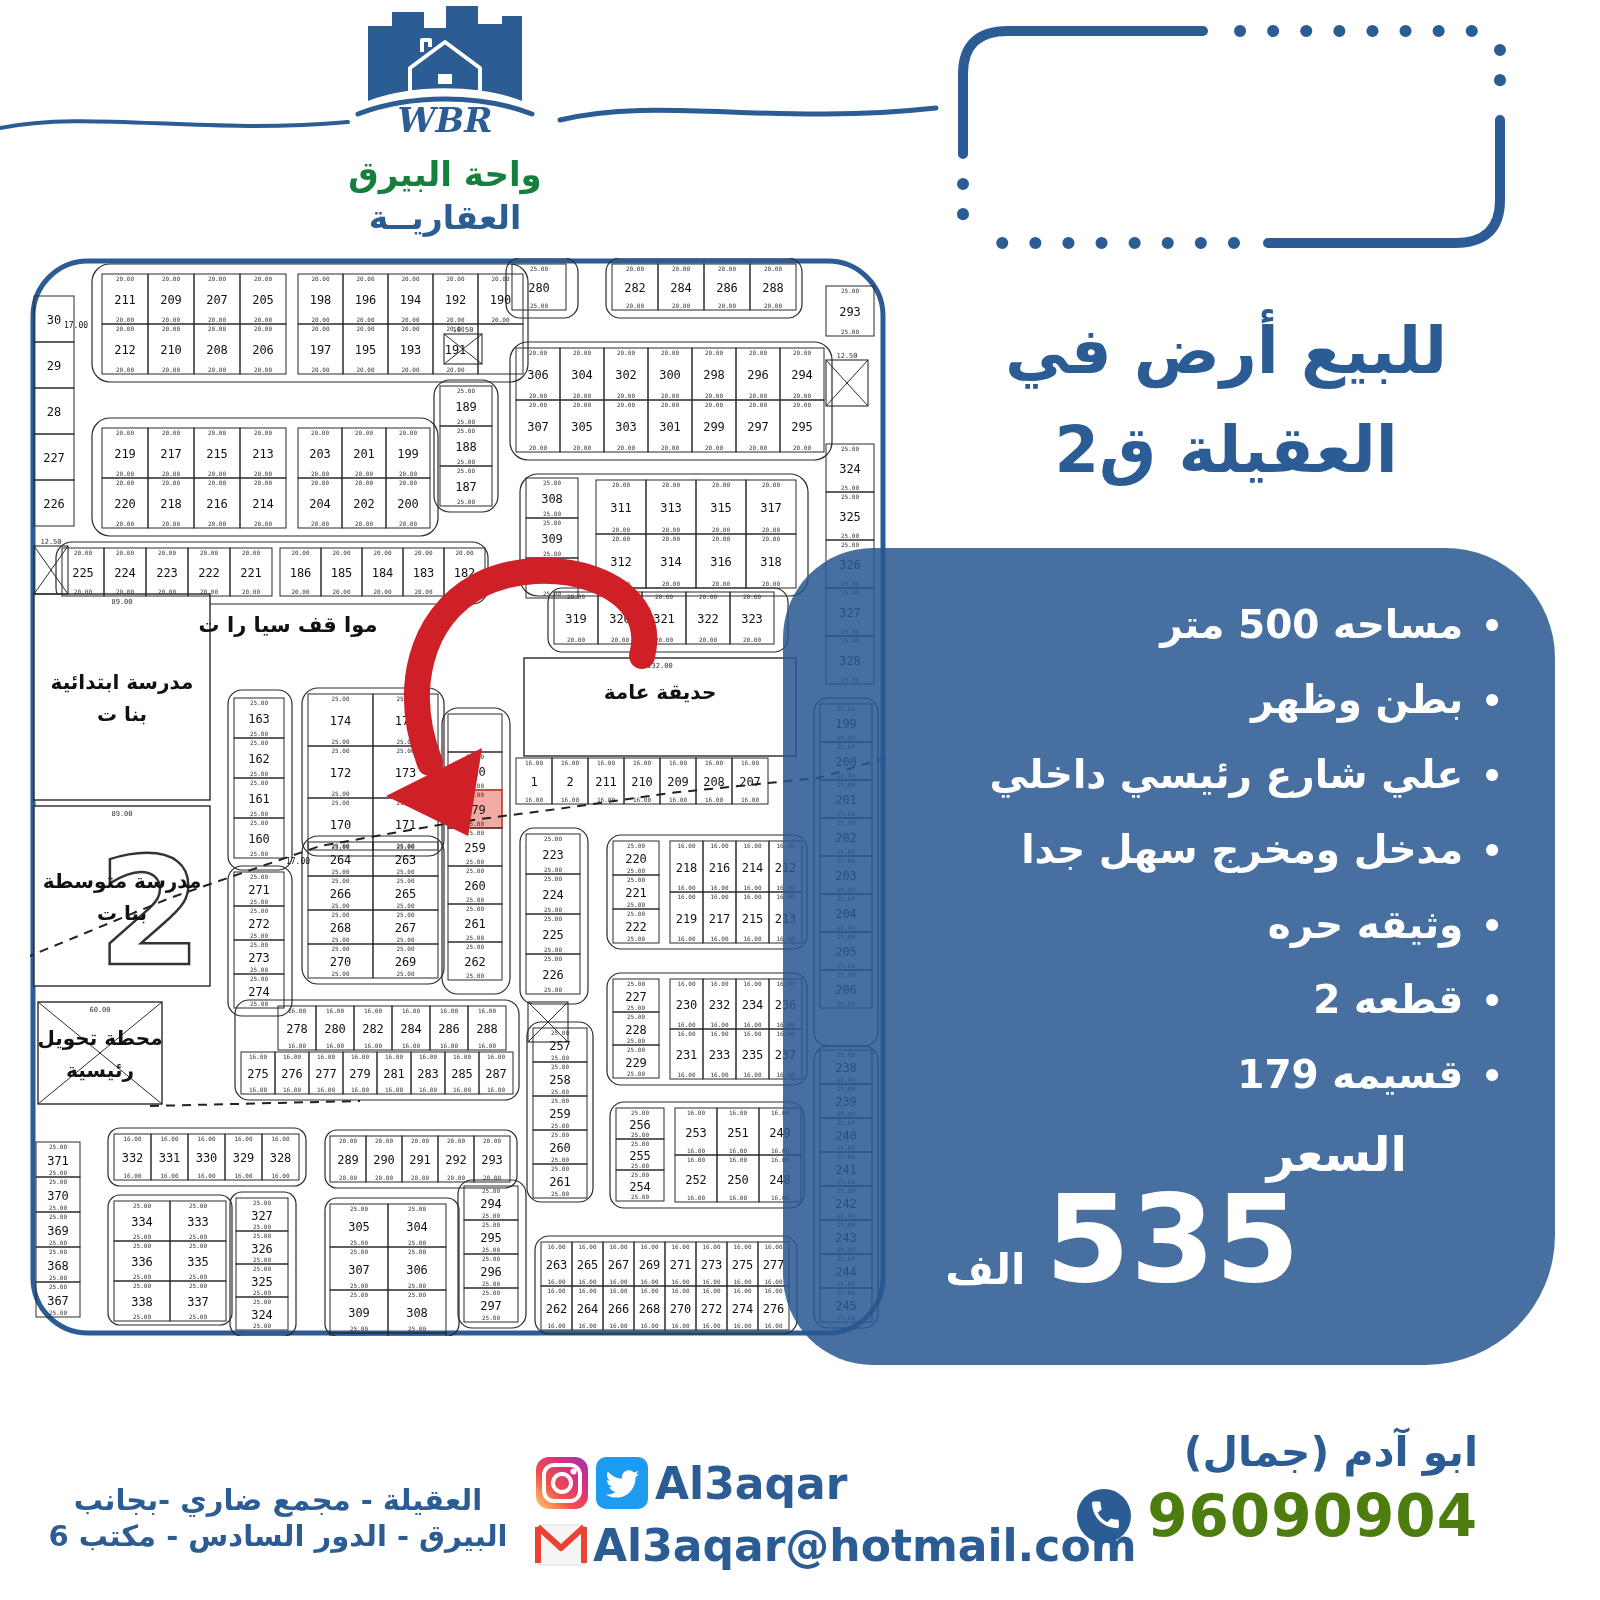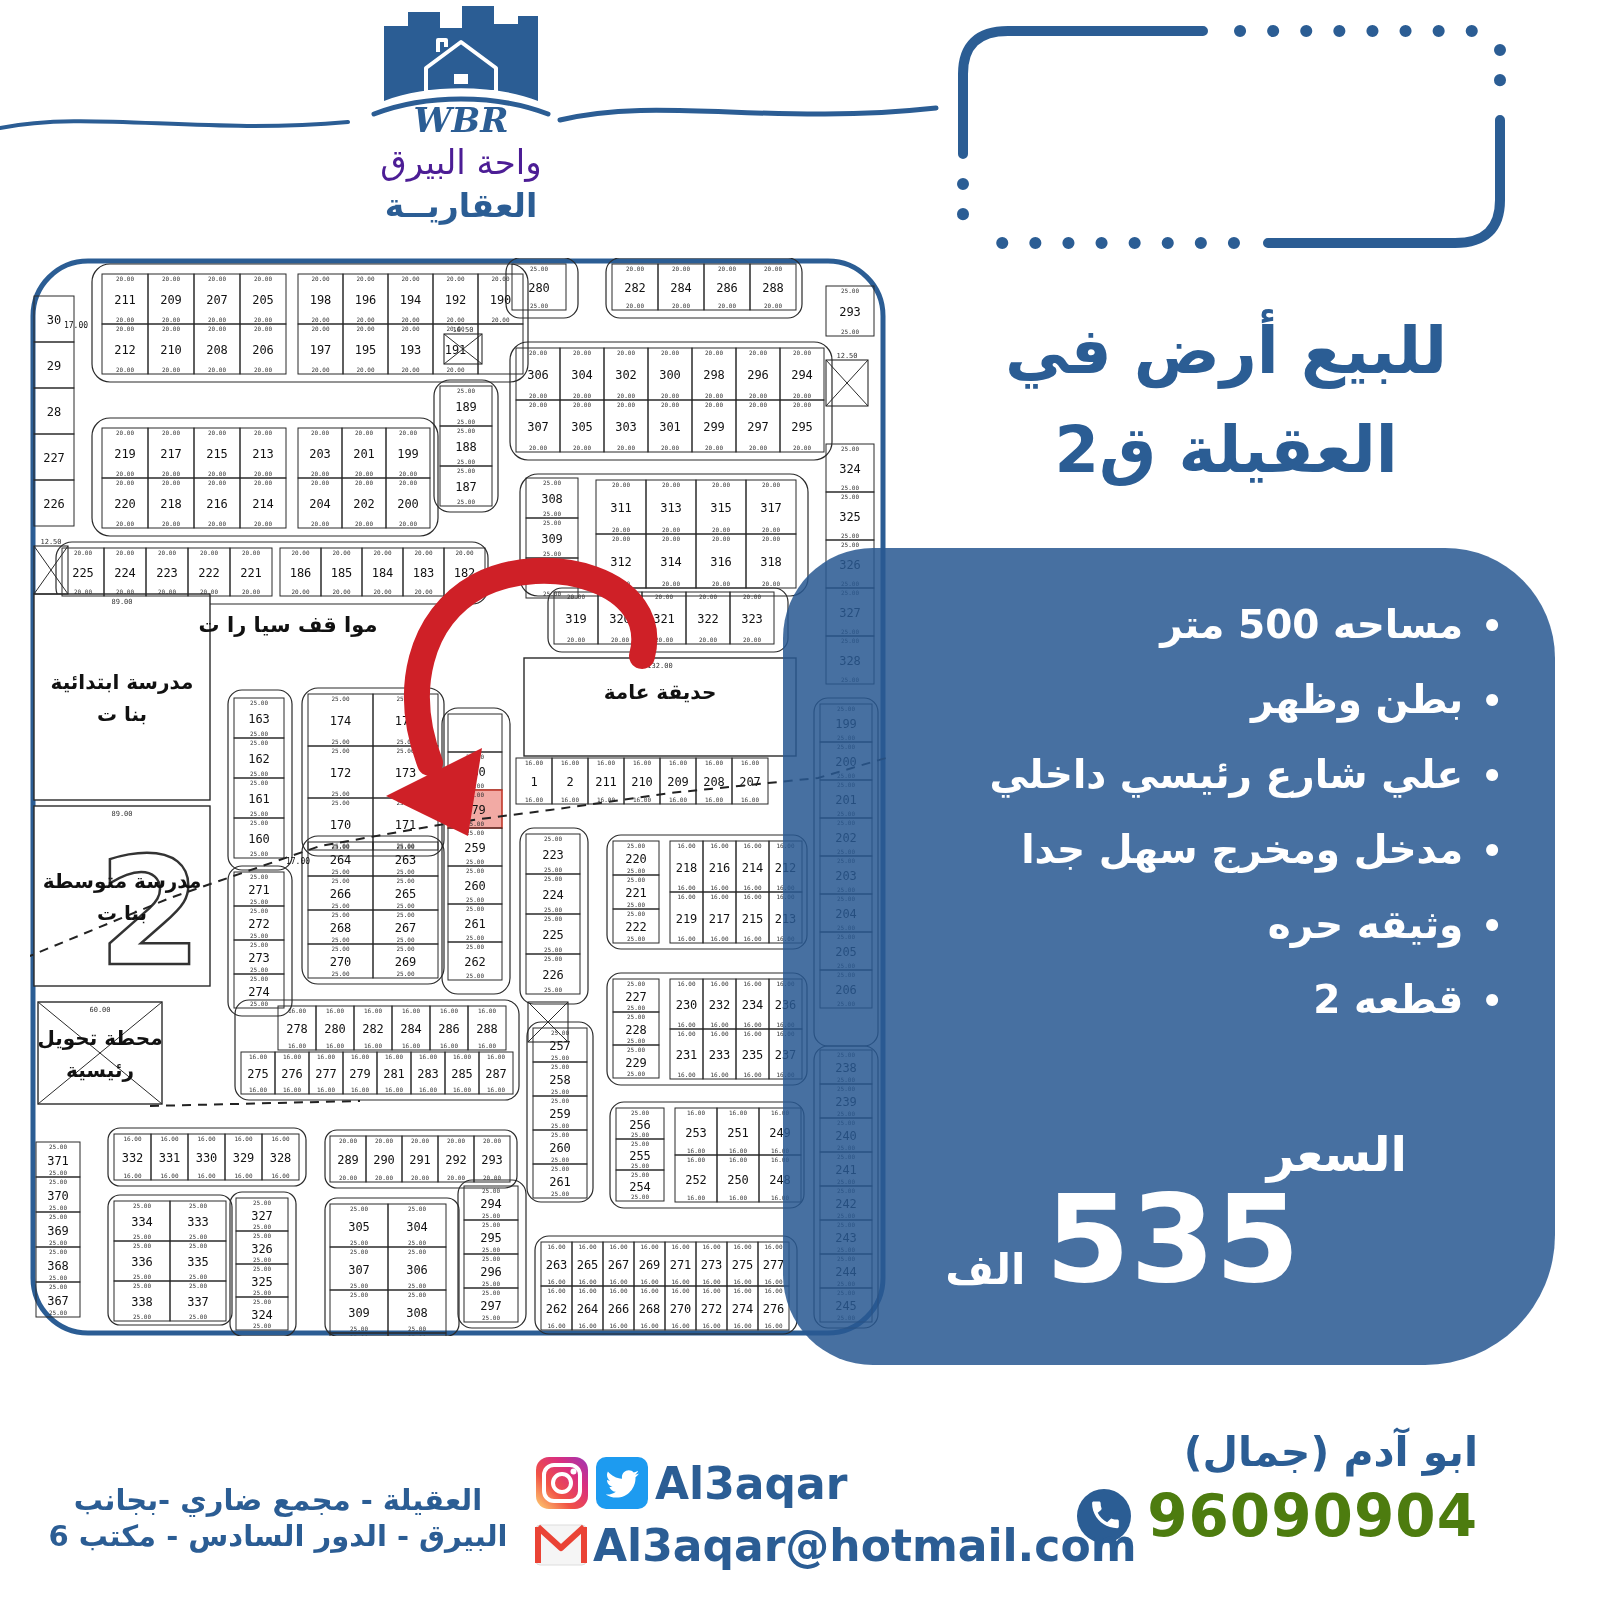--- a/index.html
+++ b/index.html
@@ -1,21 +1,21 @@
 <!DOCTYPE html>
 <html><head>
 <meta charset="utf-8">
 <style>
   html,body{margin:0;padding:0;}
   body{width:1600px;height:1600px;position:relative;background:#fff;overflow:hidden;
        font-family:"DejaVu Sans","Liberation Sans",sans-serif;}
   .abs{position:absolute;}
   
-  #logo-block{left:356px;top:6px;width:210px;text-align:center;}
-  #brand-name1{color:#4c1d95;font-size:34px;font-weight:normal;margin-top:2px;direction:rtl;}
+  #logo-block{left:340px;top:6px;width:210px;text-align:center;}
+  #brand-name1{color:#15803d;font-size:34px;font-weight:bold;margin-top:14px;direction:rtl;}
   #brand-name2{color:#2b5d94;font-size:33px;font-weight:bold;margin-top:4px;direction:rtl;letter-spacing:1px;}
   #title-box{left:948px;top:22px;width:567px;height:230px;}
   #title-text{position:absolute;left:0;right:0;top:48px;text-align:center;color:#d32027;
               font-size:96px;font-weight:bold;direction:rtl;}
   #heading{left:916px;top:302px;width:620px;text-align:center;color:#2b5d94;font-weight:bold;
            direction:rtl;line-height:1.55;font-size:64px;}
   
   #panel{left:783px;top:548px;width:772px;height:817px;background:rgba(41,88,145,0.86);
          border-radius:90px 110px 130px 90px;}
   #bullets{position:absolute;top:44px;right:52px;list-style:none;margin:0;padding:0;direction:rtl;}
@@ -1130,20 +1130,21 @@
 </div>
 
 <div class="abs" id="panel">
   <ul id="bullets">
       <li><span class="dot">•</span><span>مساحه 500 متر</span></li>
       <li><span class="dot">•</span><span>بطن وظهر</span></li>
       <li><span class="dot">•</span><span>علي شارع رئيسي داخلي</span></li>
       <li><span class="dot">•</span><span>مدخل ومخرج سهل جدا</span></li>
       <li><span class="dot">•</span><span>وثيقه حره</span></li>
       <li><span class="dot">•</span><span>قطعه 2</span></li>
+      <li><span class="dot">•</span><span>قسيمه 179</span></li>
     </ul>
   <div id="price-label">السعر</div>
   <div id="price-row">
     <div id="price-value">535</div>
     <div id="price-unit">الف</div>
   </div>
 </div>
 
 <div class="abs" id="contact-right">
   <div id="contact-name">ابو آدم (جمال)</div>

